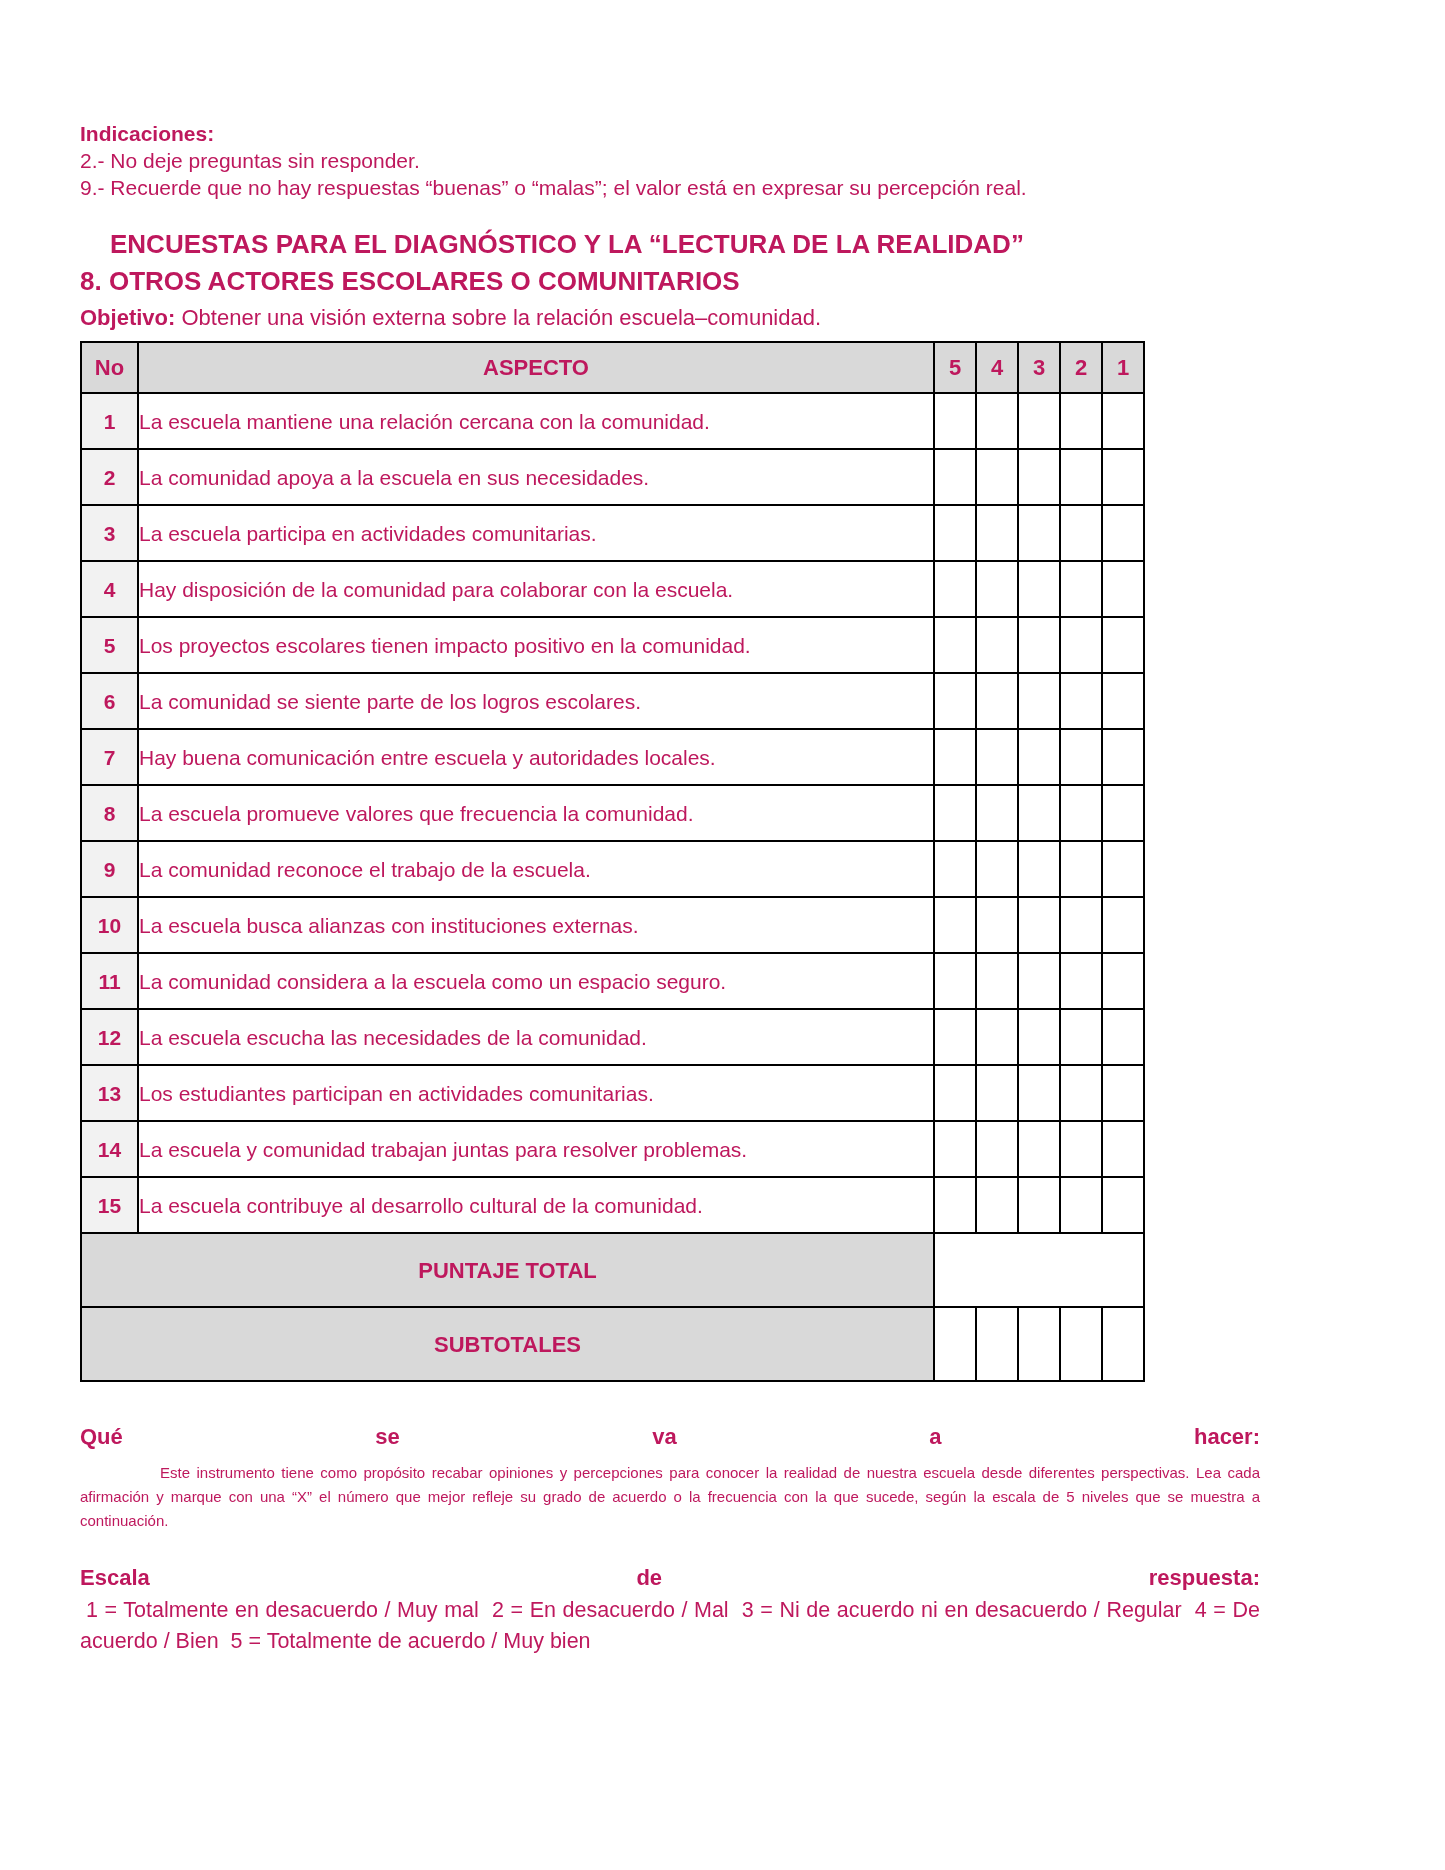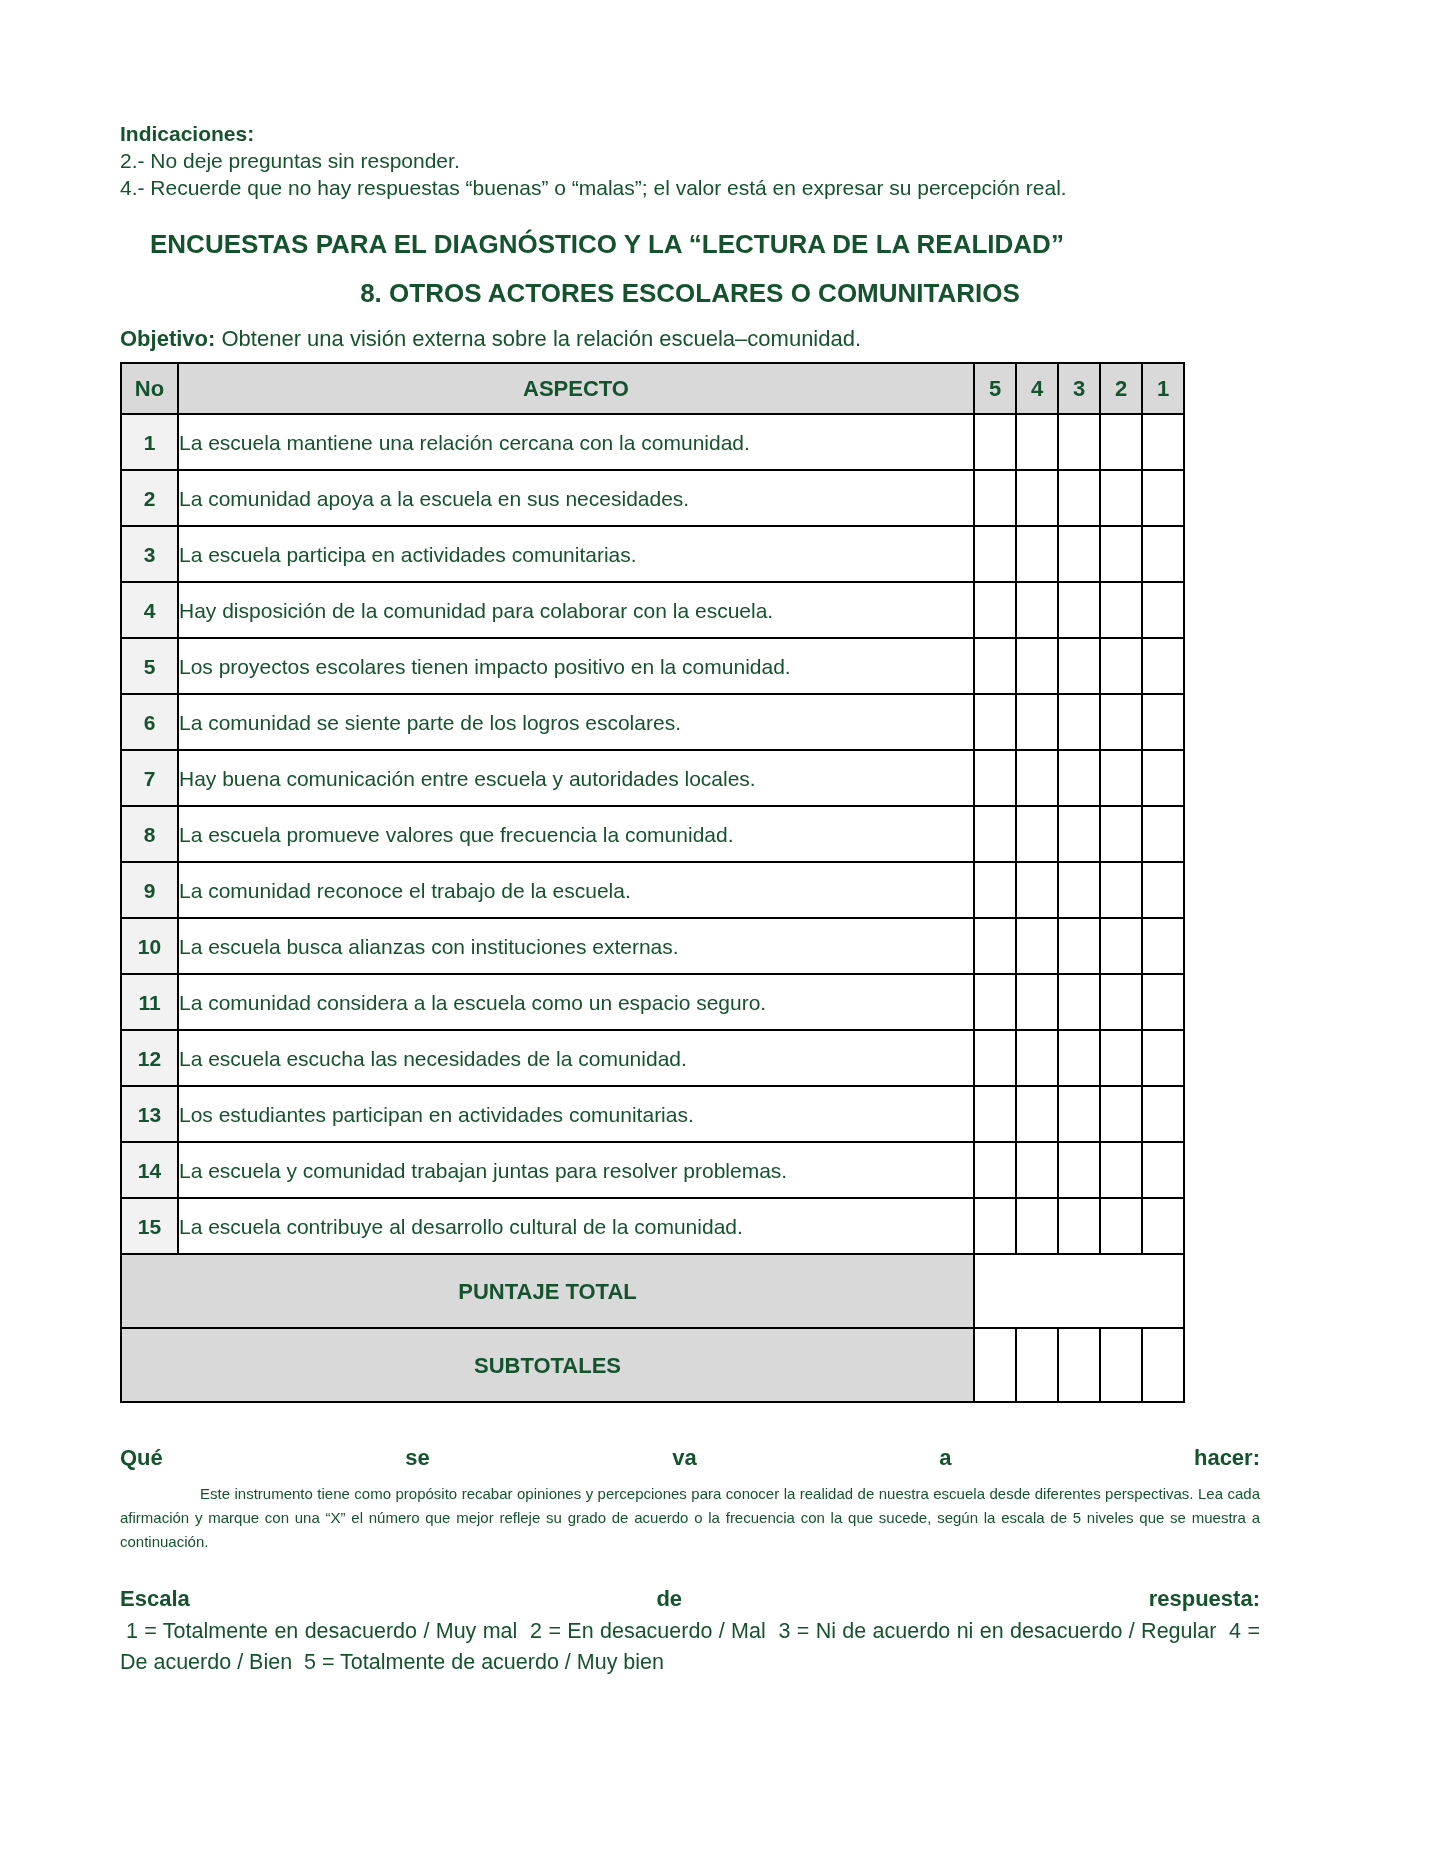--- a/index.html
+++ b/index.html
@@ -1,36 +1,36 @@
 <!DOCTYPE html>
 <html><head>
 <meta charset="utf-8">
 <style>
   html,body { margin:0; padding:0; background:#ffffff; }
   .page {
     position:relative;
     width:1445px; height:1870px;
     box-sizing:border-box;
-    padding:120px 185px 0 120px;
+    padding:120px 185px 0 80px;
     background:#ffffff;
-    color:#14532d;
+    color:#be185d;
     font-family:"Liberation Sans", sans-serif;
     font-size:21px; line-height:27px;
     overflow:hidden;
   }
   .bold { font-weight:bold; }
   .instr-heading { font-weight:bold; margin:0; }
   .instr-item { margin:0; }
   .doc-title {
     font-size:26px; line-height:37px; font-weight:bold;
     margin:25px 0 0 0; text-indent:30px; white-space:nowrap;
   }
   .section-title {
     font-size:26px; line-height:37px; font-weight:bold;
-    margin:12px; white-space:nowrap;text-align:center;
+    margin:0; white-space:nowrap;
   }
   .objective { font-size:22px; line-height:30px; margin:3px 0 8px 0; white-space:nowrap; }
 
   table.survey {
     border-collapse:collapse; table-layout:fixed;
     width:1063px;
   }
   table.survey th, table.survey td { border:2px solid #000; padding:0; }
   table.survey thead th {
     height:49px; font-size:22px; font-weight:bold; text-align:center;
@@ -57,21 +57,21 @@
     text-align:justify; text-indent:6px; margin:2px 0 0 0;
   }
 </style>
 </head>
 <body>
 
 <div class="page">
 
   <p class="instr-heading">Indicaciones:</p>
   <p class="instr-item">2.- No deje preguntas sin responder.</p>
-  <p class="instr-item">4.- Recuerde que no hay respuestas “buenas” o “malas”; el valor está en expresar su percepción real.</p>
+  <p class="instr-item">9.- Recuerde que no hay respuestas “buenas” o “malas”; el valor está en expresar su percepción real.</p>
 
   <h1 class="doc-title">ENCUESTAS PARA EL DIAGNÓSTICO Y LA “LECTURA DE LA REALIDAD”</h1>
   <h2 class="section-title">8. OTROS ACTORES ESCOLARES O COMUNITARIOS</h2>
 
   <p class="objective"><span class="bold">Objetivo:</span>&nbsp;<span>Obtener una visión externa sobre la relación escuela–comunidad.</span></p>
 
   <table class="survey">
     <colgroup>
       <col style="width:57px">
         <col style="width:796px">

